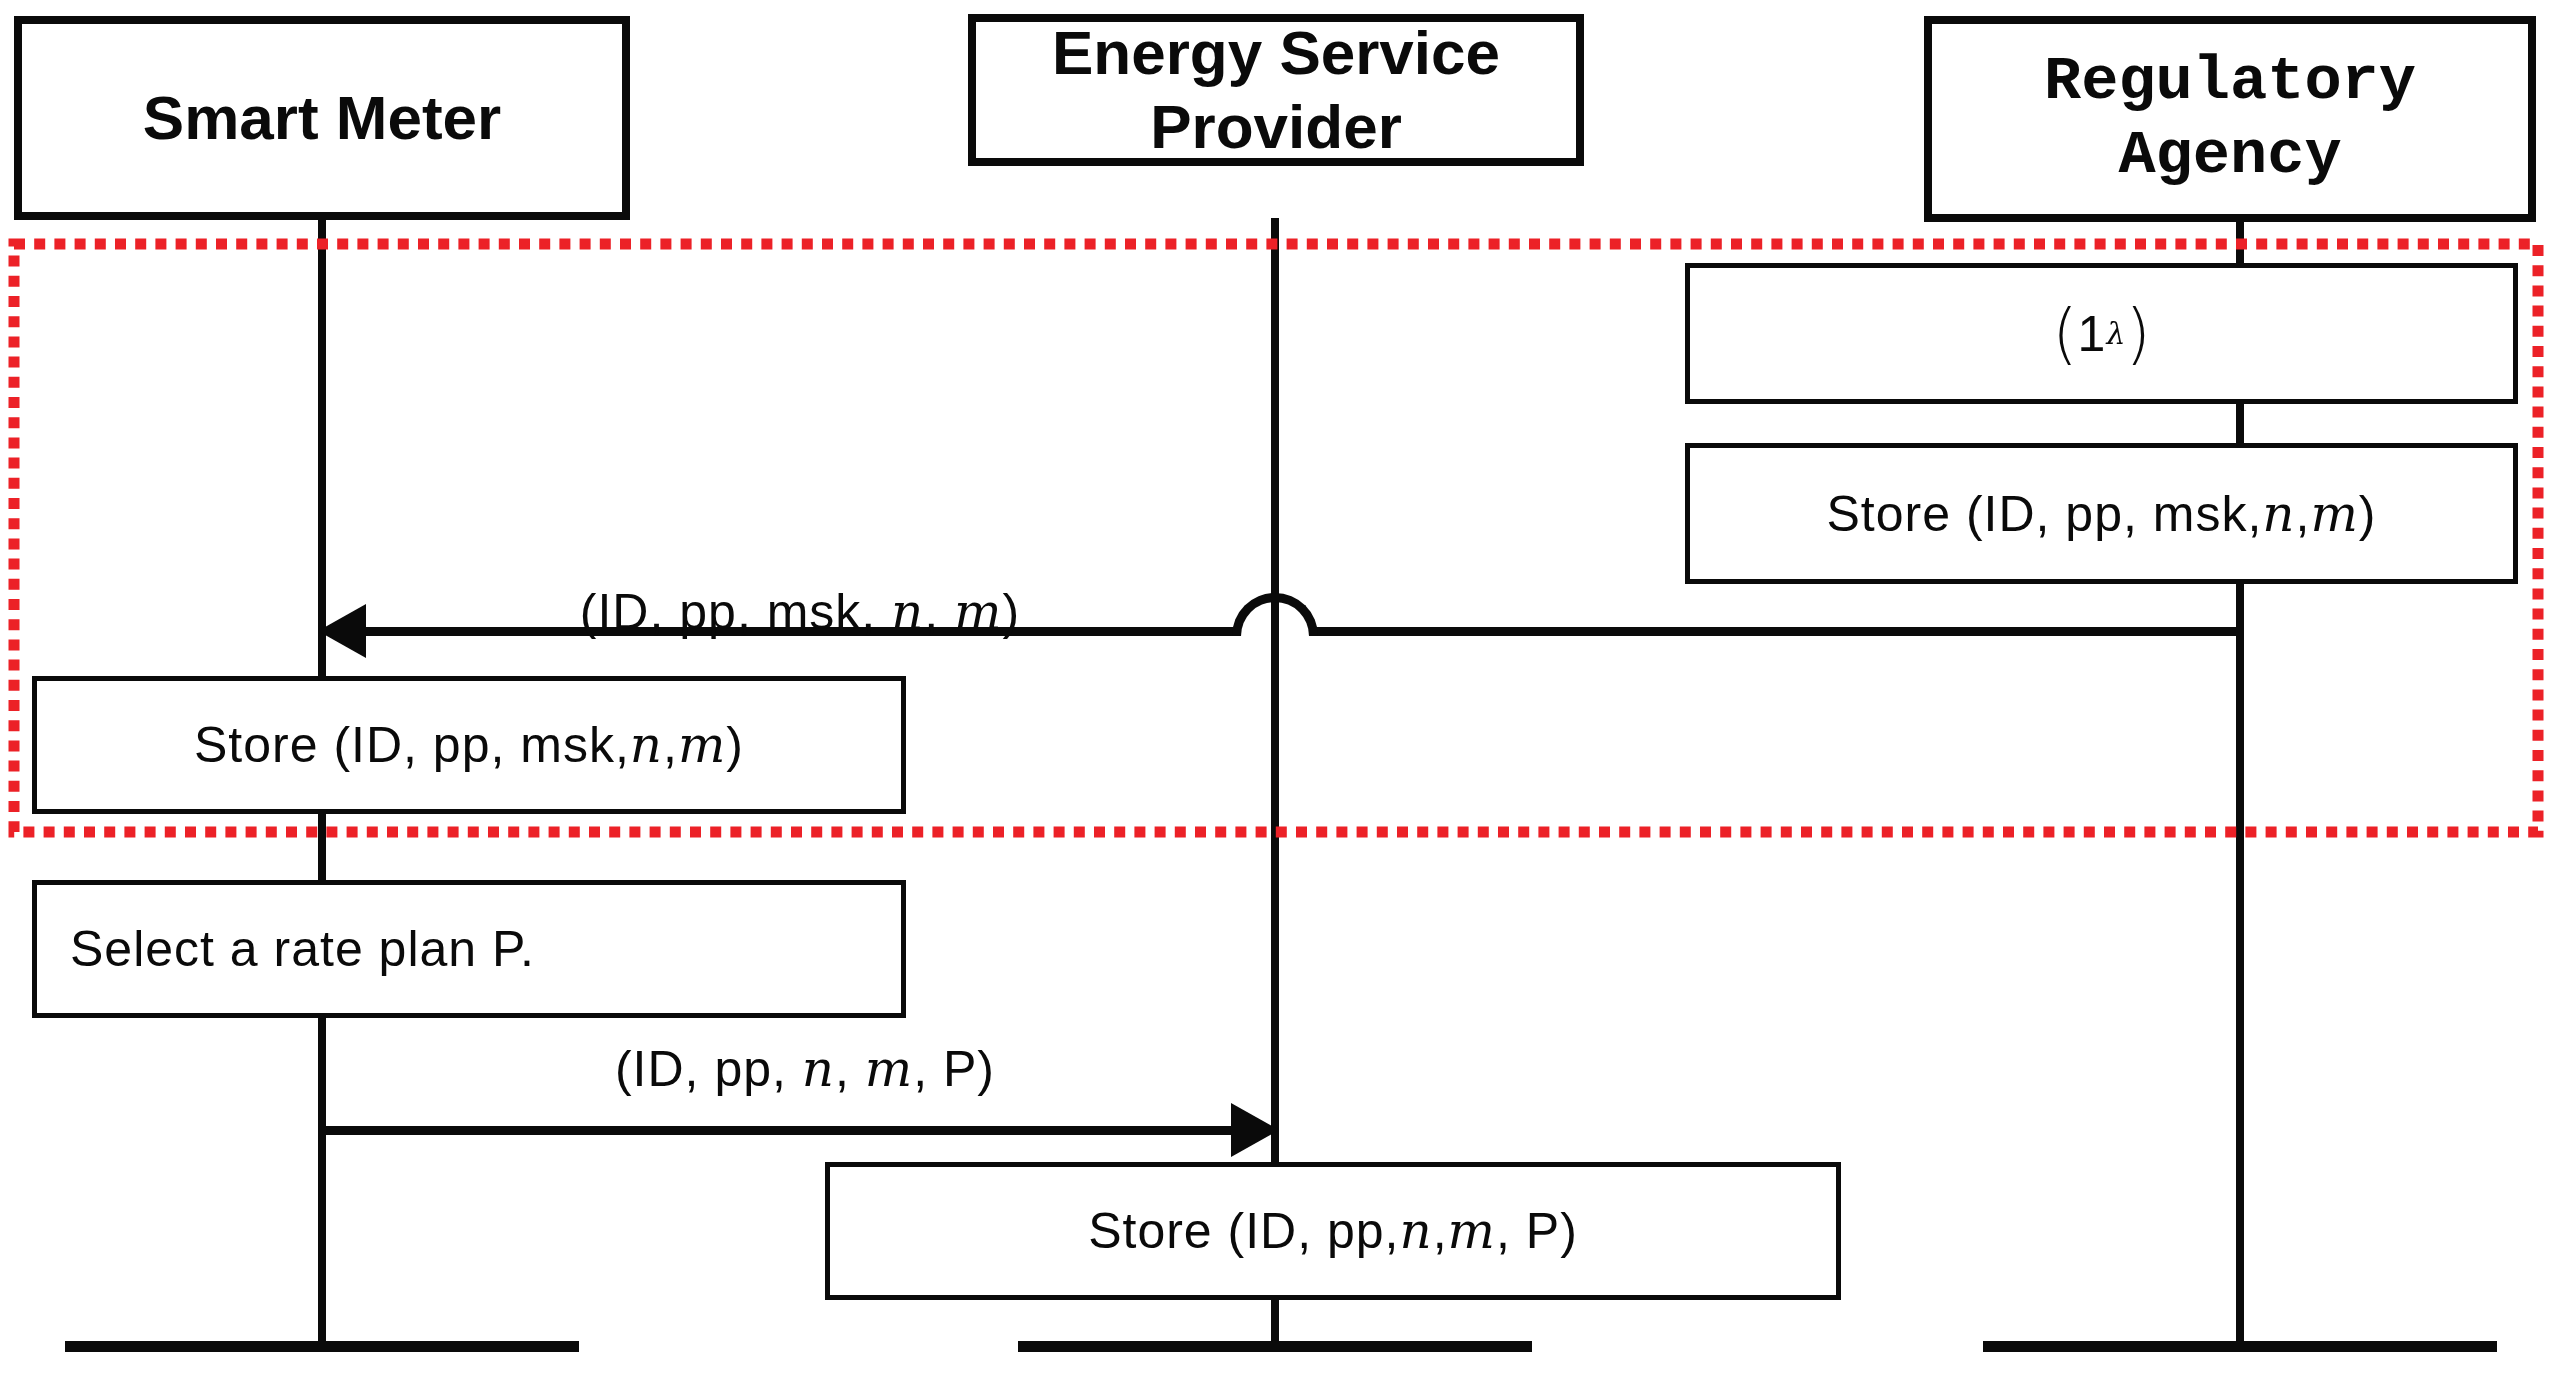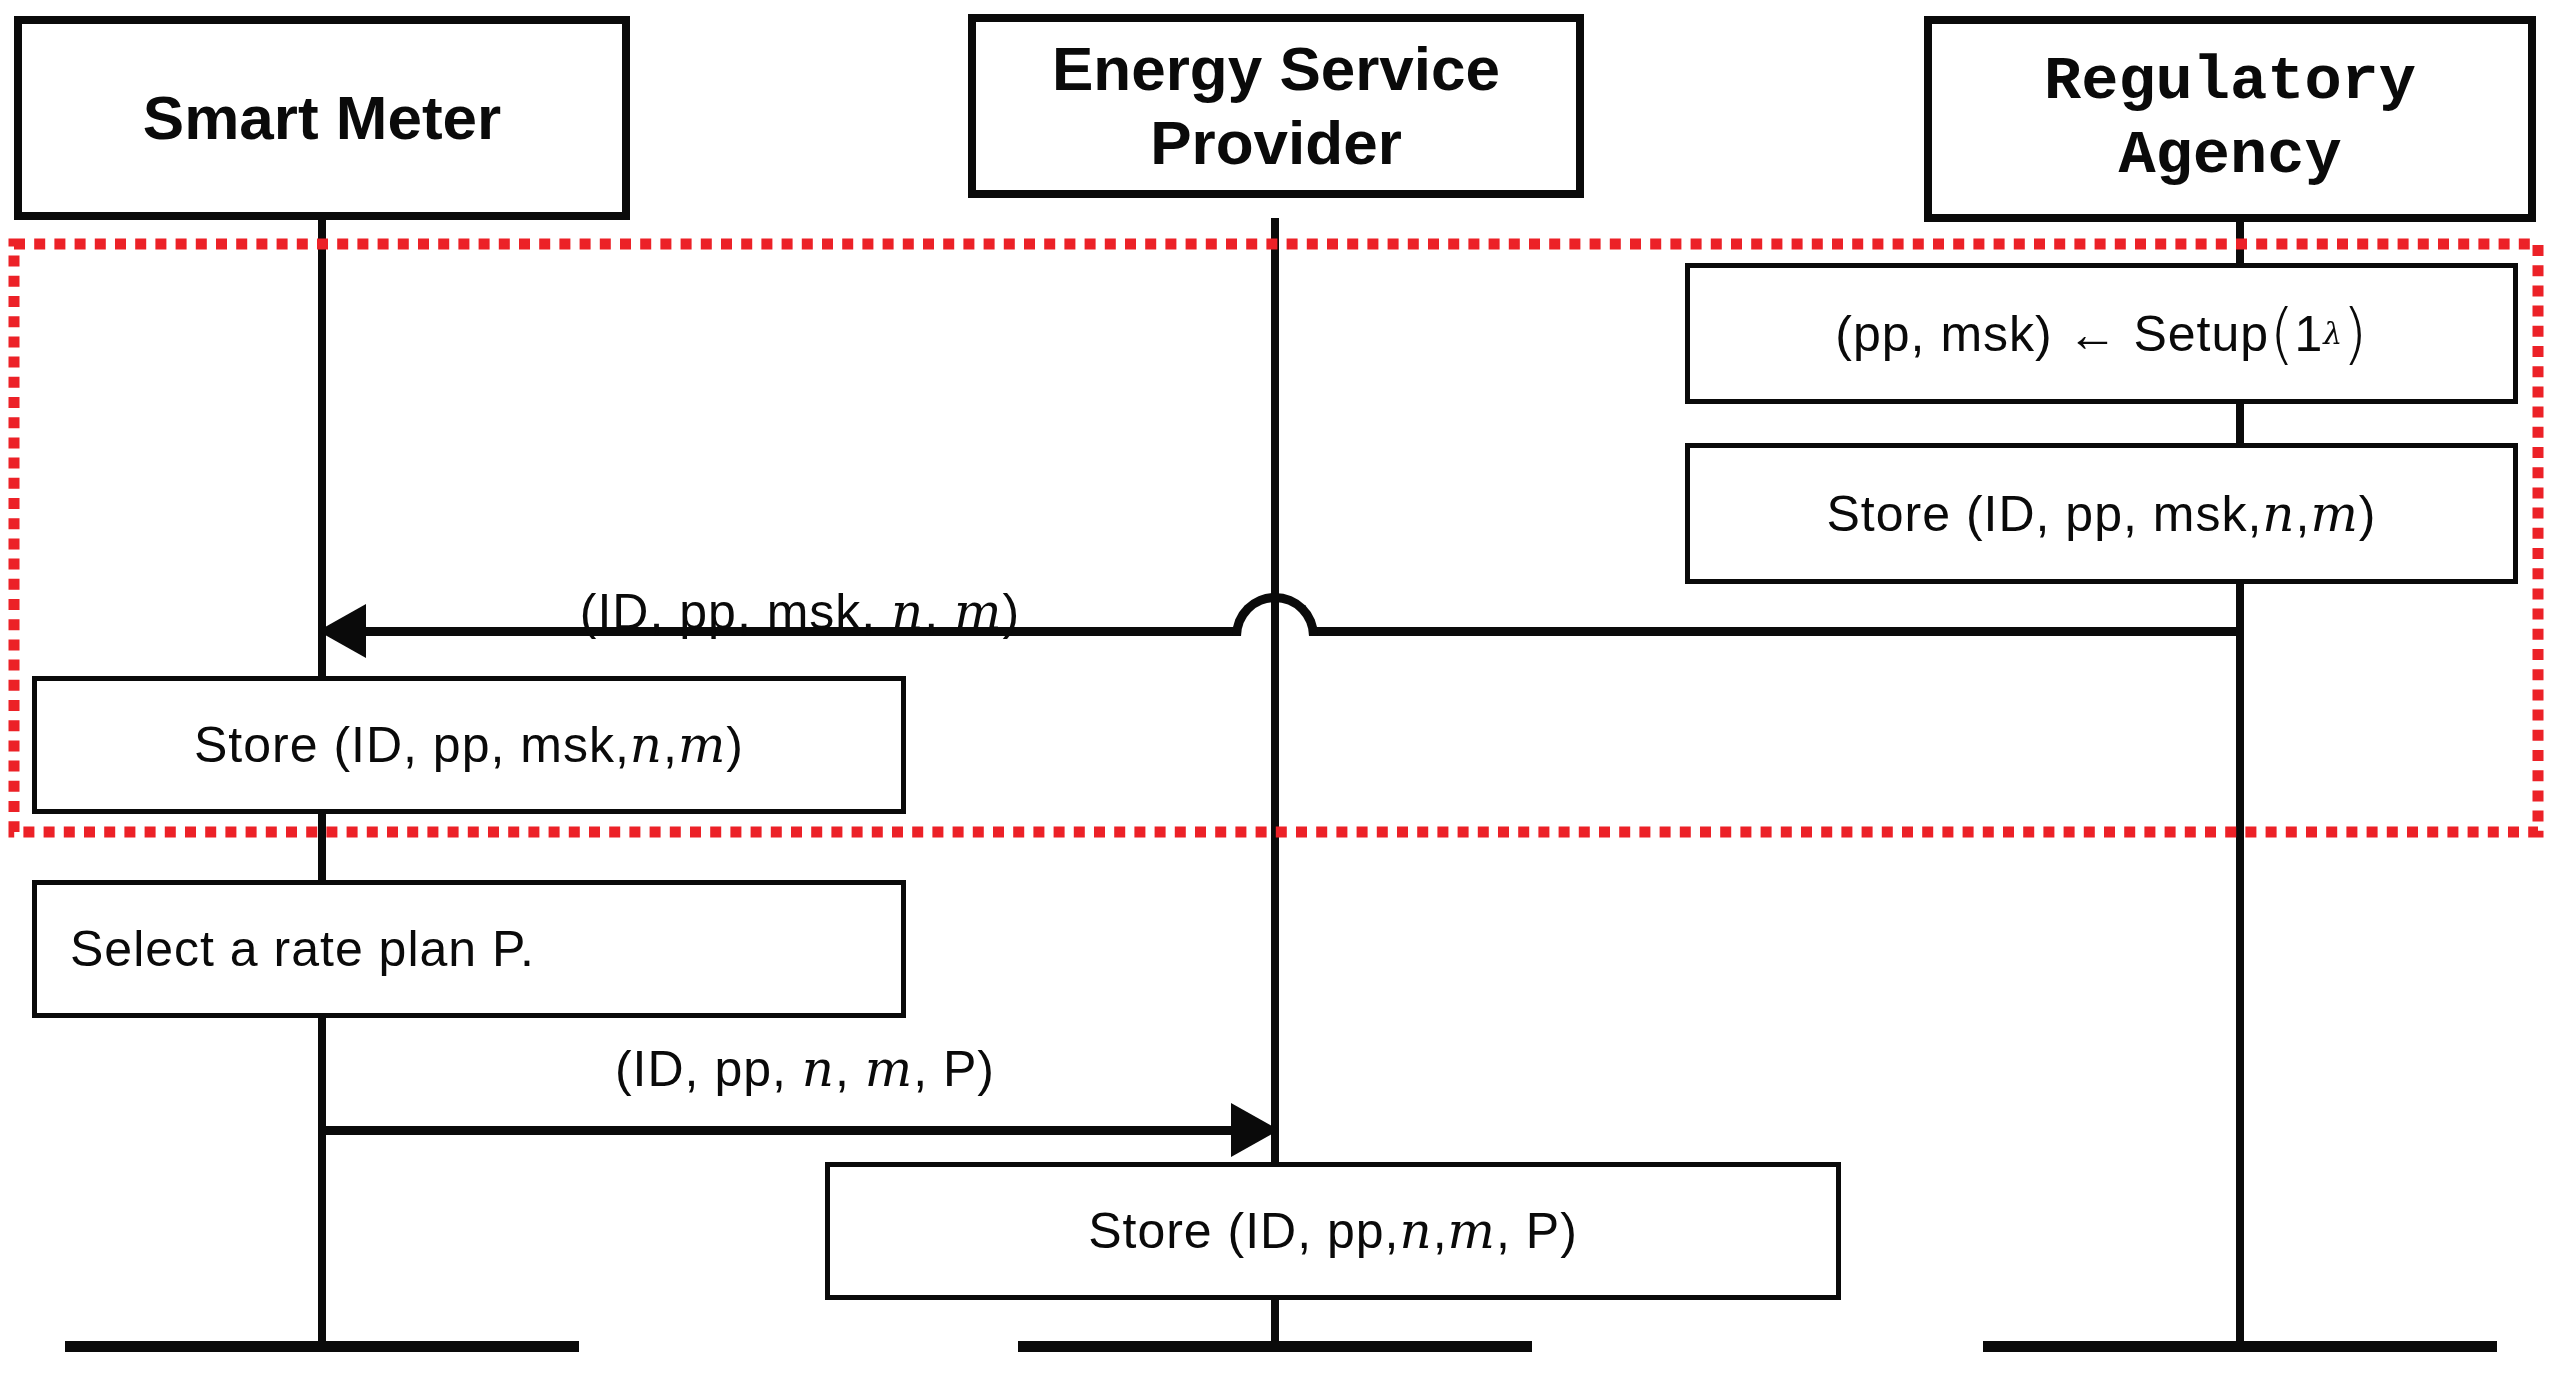--- a/index.html
+++ b/index.html
@@ -24,21 +24,21 @@
     background:var(--background);
     display:flex;align-items:center;justify-content:center;
     text-align:center;
     font-weight:bold;
     font-size:62px;line-height:74px;
     letter-spacing:0px;
     white-space:pre-line;
     z-index:3;
   }
   #actor-sm {left:14px;  top:16px; width:616px; height:204px;text-align:right;}
-  #actor-esp{left:968px; top:14px; width:616px; height:184px;}
+  #actor-esp{left:968px; top:14px; width:616px; height:152px;}
   #actor-ra {left:1924px;top:16px; width:612px; height:206px;font-family:Liberation Mono, monospace;}
 
   
   .lifeline{position:absolute;width:8px;top:218px;height:1128px;background:var(--line);z-index:1;}
   #ll-sm {left:318px;}
   #ll-esp{left:1271px;}
   #ll-ra {left:2236px;}
   .endbar{position:absolute;height:11px;width:514px;top:1341px;background:var(--line);z-index:1;}
   #eb-sm {left:65px;}
   #eb-esp{left:1018px;}
@@ -124,21 +124,20 @@
   <div class="msgline" id="msg1-seg-b"></div>
   <div class="head-left" id="msg1-head"></div>
   <div id="hop-arc"></div>
   <div class="msg-label" id="label-msg1"><span>(ID, pp, msk, </span><span class="rt-i">n</span><span>, </span><span class="rt-i">m</span><span>)</span></div>
 
   <div class="msgline" id="msg2-line"></div>
   <div class="head-right" id="msg2-head"></div>
   <div class="msg-label" id="label-msg2"><span>(ID, pp, </span><span class="rt-i">n</span><span>, </span><span class="rt-i">m</span><span>, P)</span></div>
 
   <div class="action-box" id="box-setup">
-      <span>(pp, msk) ← Setup</span>
       <span class="rt-bigp">(</span>
       <span>1</span>
       <span class="rt-sup">λ</span>
       <span class="rt-bigp">)</span>
     </div>
   <div class="action-box" id="box-store-ra">
       <span>Store (ID, pp, msk, </span>
       <span class="rt-i">n</span>
       <span>, </span>
       <span class="rt-i">m</span>

